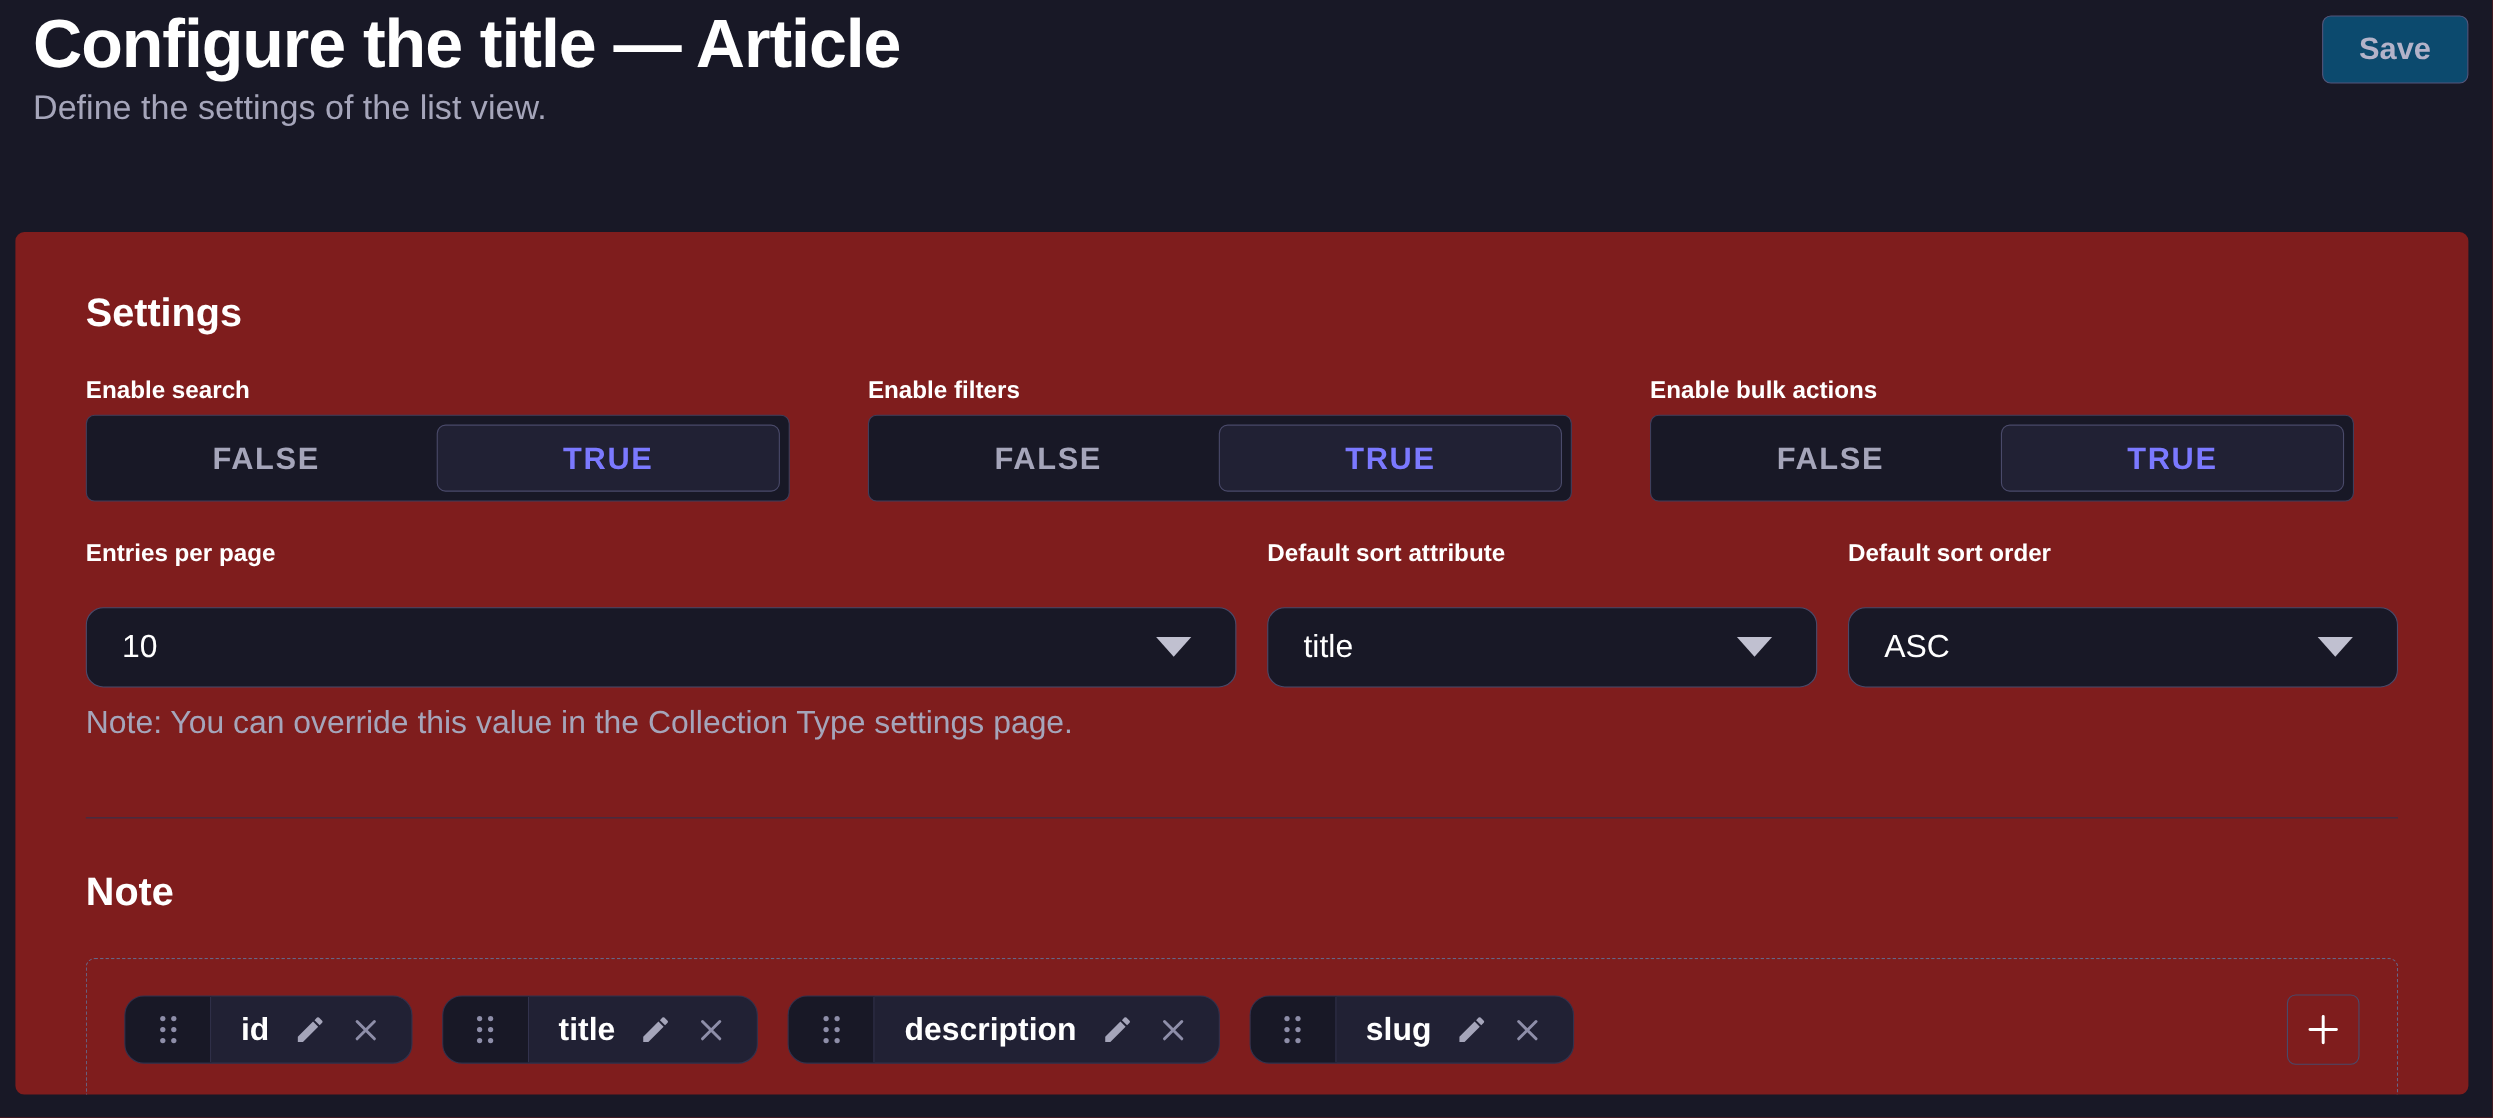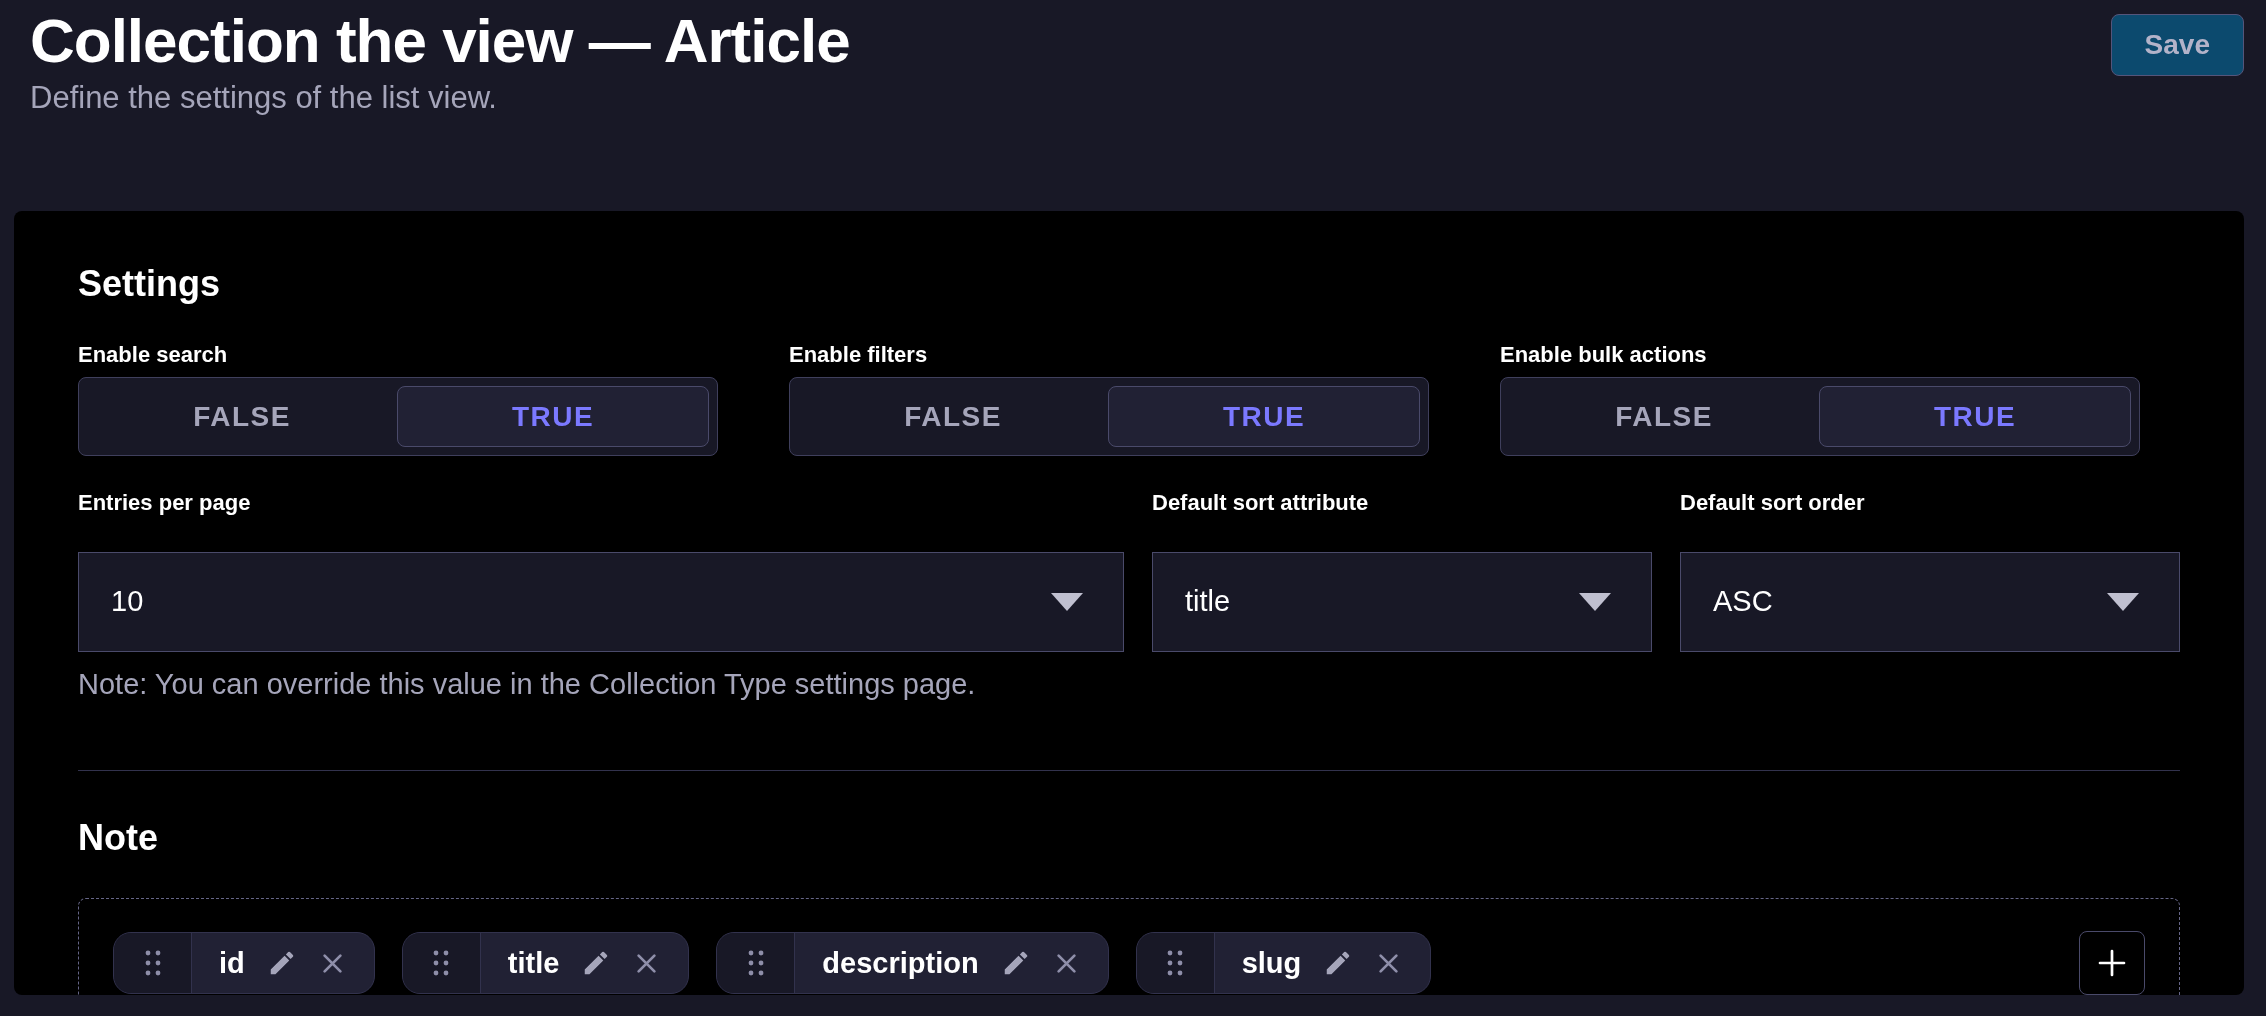--- a/index.html
+++ b/index.html
@@ -26,21 +26,21 @@
     background:#0c4a6e; border:1px solid #55557a; border-radius:8px;
     color:#b3b3c9; font-size:28px; font-weight:600;
     font-family:"Liberation Sans", sans-serif;
     display:flex; align-items:center; justify-content:center;
     cursor:default;
   }
   
   .card {
     margin:95px 22px 0 14px;
     width:2230px; height:784px;
-    background:#000000; border-radius:8px;
+    background:#7f1d1d; border-radius:8px;
     padding:52px 64px 40px 64px;
     overflow:hidden;
   }
   .section-heading {
     margin:0; font-size:36px; font-weight:600; color:#ffffff; line-height:1.15;
   }
   
   .toggles-row {
     margin-top:38px;
     display:grid; grid-template-columns:repeat(3, 640px); column-gap:71px;
@@ -61,22 +61,22 @@
   }
   .toggle-opt.selected {
     background:#212134; border:1px solid #4a4a6a; color:#7b79ff;
   }
   
   .selects-row {
     margin-top:34px;
     display:grid; grid-template-columns:1fr 500px 500px; column-gap:33px;gap:28px;
   }
   .select-box {
-    height:100px; background:#181826;
-    border:1px solid #4a4a6a; border-radius:0;
+    height:73px; background:#181826;
+    border:1px solid #4a4a6a; border-radius:16px;
     display:flex; align-items:center; justify-content:space-between;
     padding:0 40px 0 32px; cursor:pointer;margin-top:36px;
   }
   .select-value { font-size:29px; font-weight:400; color:#ffffff; }
   .caret {
     width:0; height:0;
     border-left:16px solid transparent; border-right:16px solid transparent;
     border-top:18px solid #c0c0d0;
   }
   .note { margin-top:16px; font-size:29px; color:#a5a5ba; line-height:1.15; }
@@ -107,21 +107,21 @@
     margin-left:auto;
     width:66px; height:64px; flex:0 0 auto;
     background:transparent; border:1px solid #4a4a6a; border-radius:8px;
     display:flex; align-items:center; justify-content:center; cursor:pointer;
   }
 </style>
 </head>
 <body>
 
 <div class="header">
-  <h1 class="page-title">Collection the view — Article</h1>
+  <h1 class="page-title">Configure the title — Article</h1>
   <p class="page-subtitle">Define the settings of the list view.</p>
   <button class="save-btn">Save</button>
 </div>
 
 <div class="card">
 
   <h2 class="section-heading">Settings</h2>
 
   <div class="toggles-row">
 

